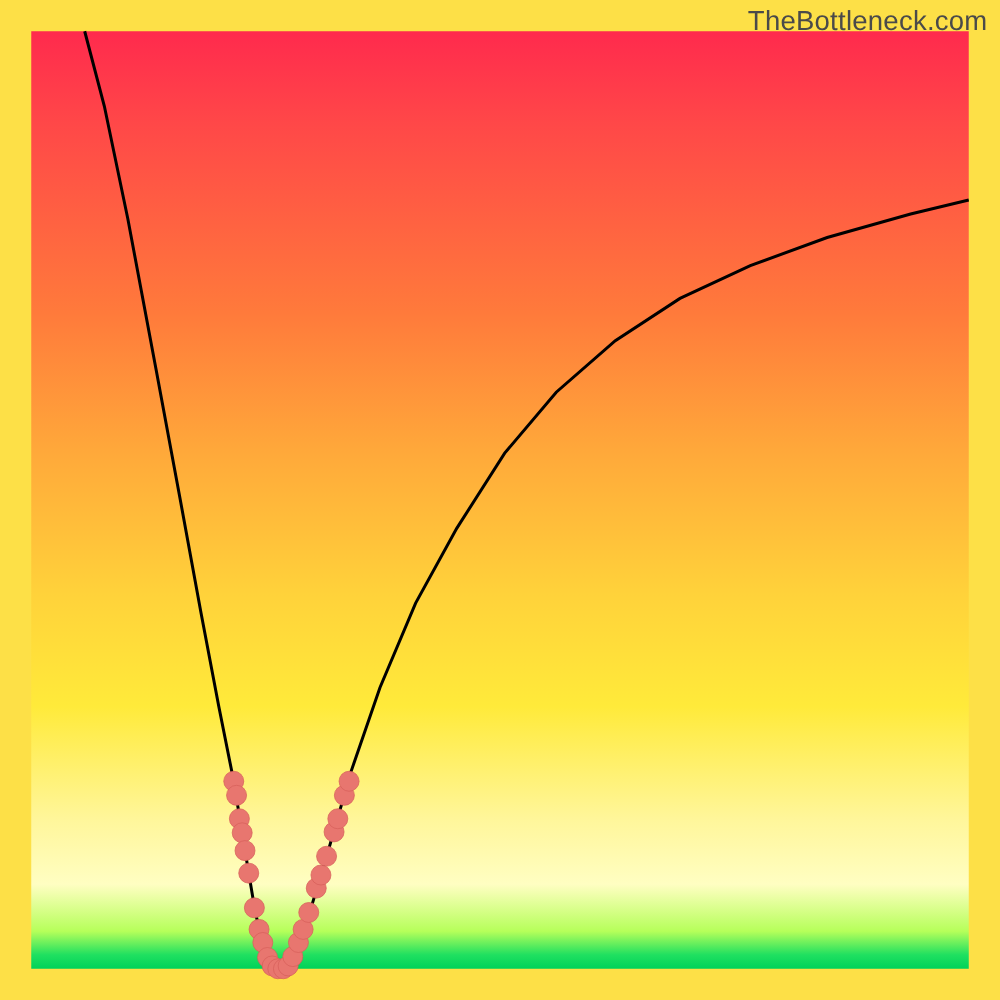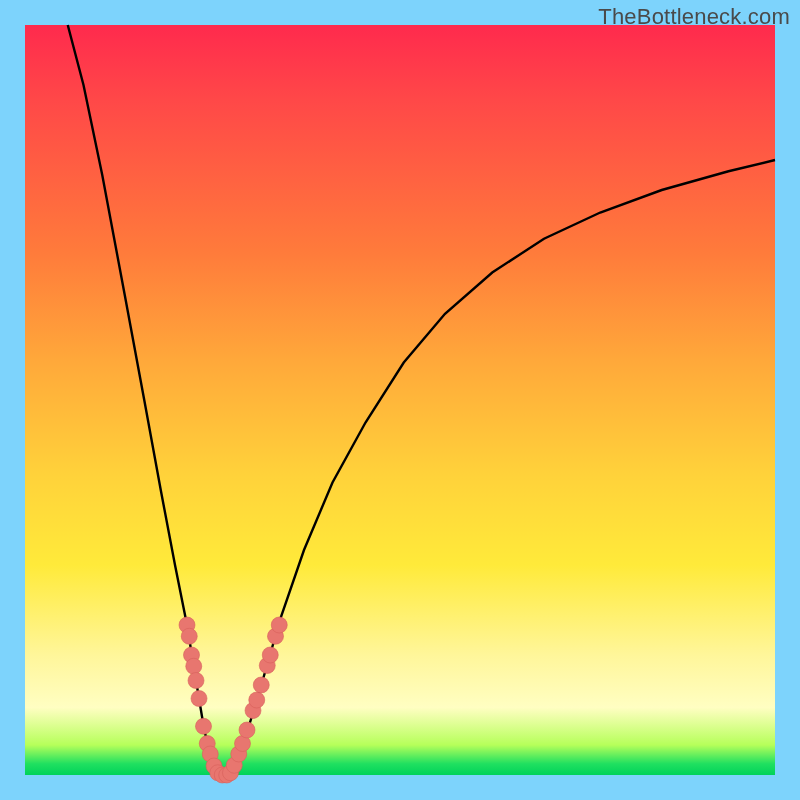--- a/index.html
+++ b/index.html
@@ -10,21 +10,21 @@
     overflow: hidden;
     background: #000;
     font-family: Arial, Helvetica, sans-serif;
   }
   .frame {
     position: absolute;
     left: 0;
     top: 0;
     width: 800px;
     height: 800px;
-    background: #7dd3fc;
+    background: #fde047;
   }
   .plot-area {
     position: absolute;
     left: 25px;
     top: 25px;
     width: 750px;
     height: 750px;
     
     background: linear-gradient(to bottom,
       #ff2a4d 0%,

